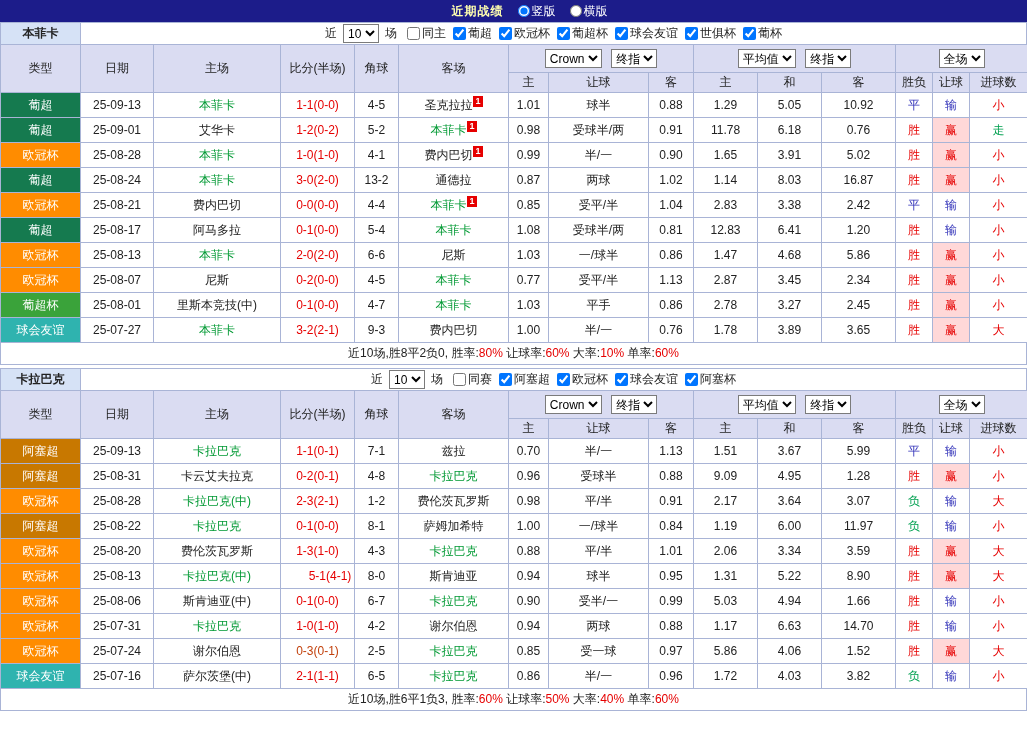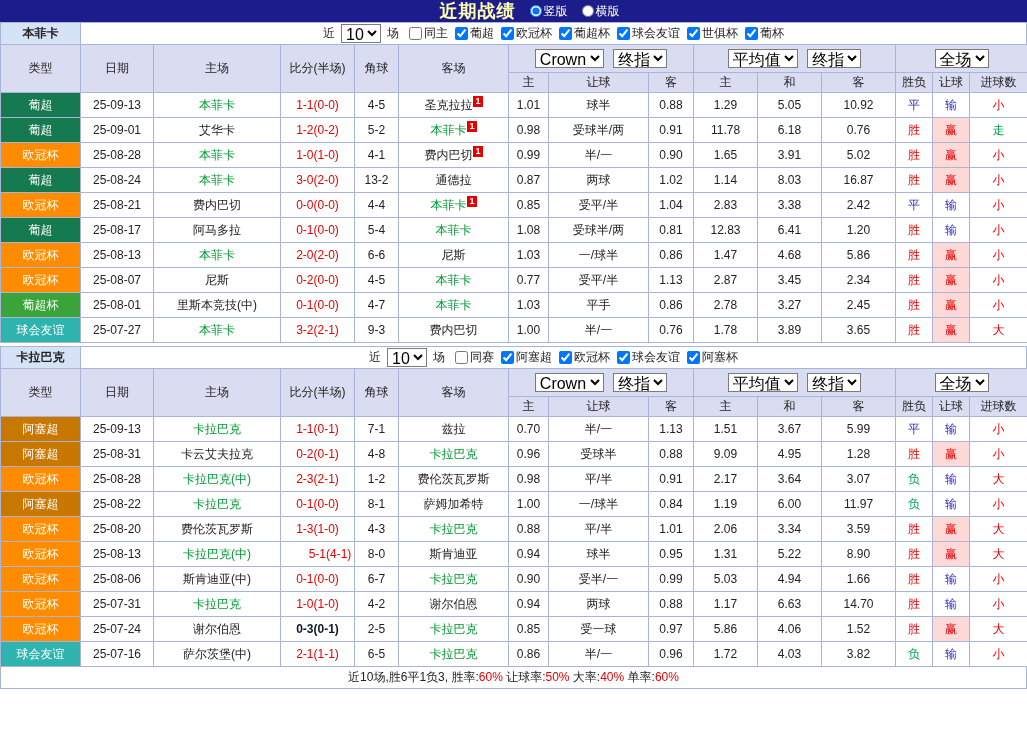--- a/index.html
+++ b/index.html
@@ -7,40 +7,40 @@
   body {
     width:1027px; height:730px; background:#ffffff;
     font-family:"Liberation Sans","DejaVu Sans",sans-serif;
     font-size:12px; color:#222;
   }
   
   .topbar {
     height:22px; background:#1c1c8a; color:#fff;
     display:flex; align-items:center; justify-content:center; gap:14px;
   }
-  .topbar .title { color:#ffffb0; font-weight:bold; font-size:18px; letter-spacing:1px;margin-left:32px; }
+  .topbar .title { color:#ffffb0; font-weight:bold; font-size:12px; letter-spacing:1px;margin-left:32px; }
   .vopt { display:flex; align-items:center; gap:2px; color:#fff; cursor:pointer; }
   .vopt input { margin:0; width:12px; height:12px; }
   
   .section { background:#fff; }
   .section + .section { margin-top:3px; }
   .section-bar {
     display:flex; align-items:stretch; height:22px;
     border:1px solid #a9b4d6; border-bottom:none; background:#fff;
   }
   .team-cell {
     width:80px; background:#d6e2f6; font-weight:bold;
     display:flex; align-items:center; justify-content:center;
     border-right:1px solid #a9b4d6;
   }
   .filters { flex:1; display:flex; align-items:center; justify-content:center; gap:3px; }
   .filters label { display:inline-flex; align-items:center; cursor:pointer; }
   .filters input[type=checkbox] { width:13px; height:13px; margin:0 2px 0 7px; }
   select.sel {
-    font-size:16px; height:19px; border:1px solid #7b7b7b; background:#fff;
+    font-size:12px; height:19px; border:1px solid #7b7b7b; background:#fff;
     font-family:inherit; margin:0 3px; padding:0;
   }
   
   table { border-collapse:collapse; width:1027px; table-layout:fixed; }
   td { border:1px solid #a9b4d6; text-align:center; padding:0 1px; overflow:hidden; white-space:nowrap; }
   thead td { background:#dadcf2; }
   tr.hrow1 td { height:28px; }
   tr.hrow2 td { height:20px; }
   tbody td { height:25px; background:#fff; }
   .redbadge {
@@ -328,20 +328,21 @@
           <td>0.76</td>
           <td>1.78</td>
           <td>3.89</td>
           <td>3.65</td>
           <td style="color: rgb(230, 0, 0);">胜</td>
           <td style="color: rgb(230, 0, 0); background: rgb(255, 216, 216);">赢</td>
           <td style="color: rgb(230, 0, 0);">大</td>
         </tr>
       </tbody>
   </table>
+  <div class="summary"><span>近10场,胜8平2负0,</span><span> 胜率:</span><span style="color: rgb(230, 0, 0);">80%</span><span> 让球率:</span><span style="color: rgb(230, 0, 0);">60%</span><span> 大率:</span><span style="color: rgb(230, 0, 0);">10%</span><span> 单率:</span><span style="color: rgb(230, 0, 0);">60%</span></div>
 </div>
 
 <div class="section">
   <div class="section-bar">
     <div class="team-cell">卡拉巴克</div>
     <div class="filters">
       <span>近</span>
       <select class="sel">
         <option>10</option>
       </select>
@@ -559,21 +560,21 @@
           <td>6.63</td>
           <td>14.70</td>
           <td style="color: rgb(230, 0, 0);">胜</td>
           <td style="color: rgb(48, 48, 184);">输</td>
           <td style="color: rgb(230, 0, 0);">小</td>
         </tr>
         <tr>
           <td style="background: rgb(255, 140, 0); color: rgb(255, 255, 255);">欧冠杯</td>
           <td>25-07-24</td>
           <td><span style="color: rgb(34, 34, 34);">谢尔伯恩</span></td>
-          <td style="color: #0f172a; font-weight: bold;">0-3(0-1)</td>
+          <td style="color: #c2410c;">0-3(0-1)</td>
           <td>2-5</td>
           <td><span style="color: rgb(0, 153, 51);">卡拉巴克</span></td>
           <td>0.85</td>
           <td>受一球</td>
           <td>0.97</td>
           <td>5.86</td>
           <td>4.06</td>
           <td>1.52</td>
           <td style="color: rgb(230, 0, 0);">胜</td>
           <td style="color: rgb(230, 0, 0); background: rgb(255, 216, 216);">赢</td>

